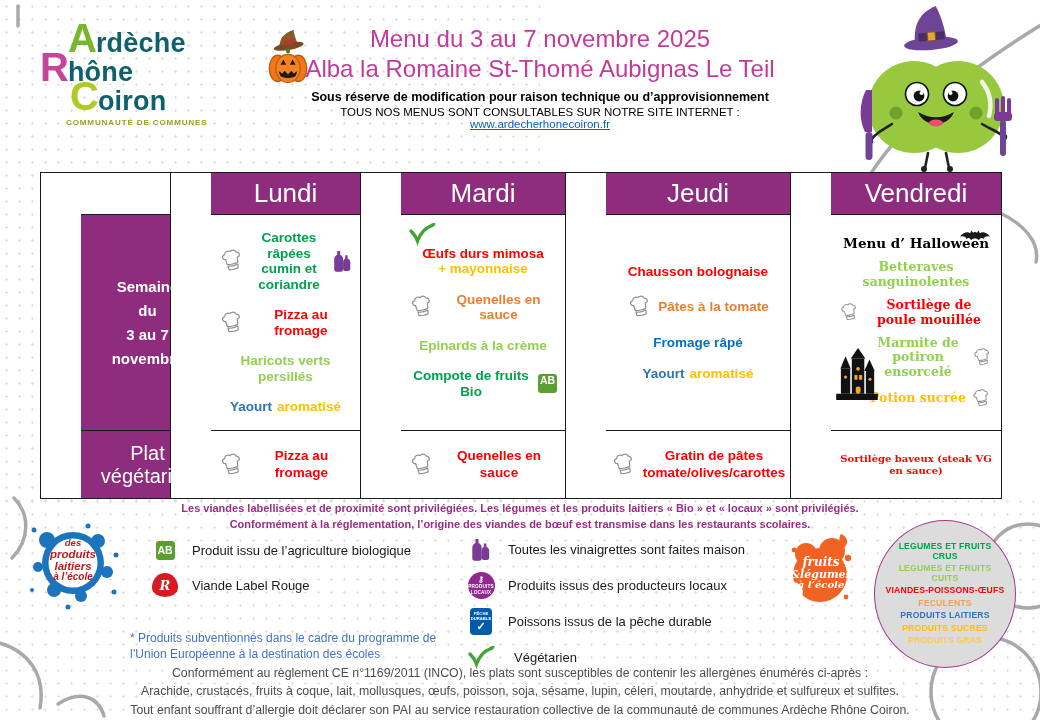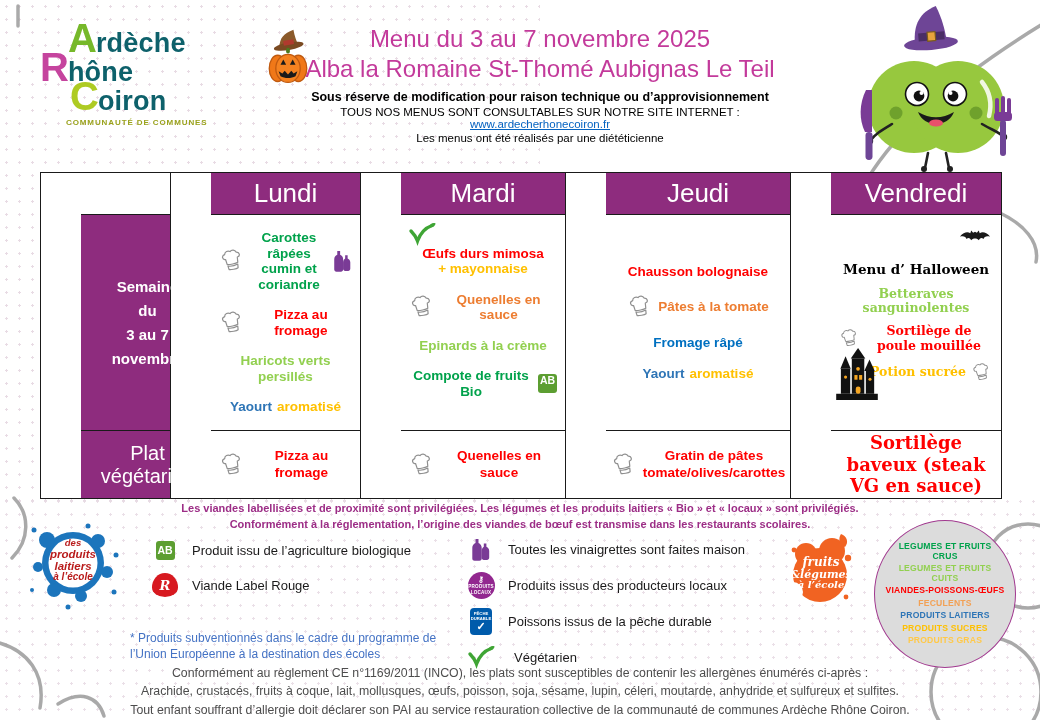--- a/index.html
+++ b/index.html
@@ -211,21 +211,20 @@
     </svg>
   </div>
 
   <div class="layer title-block">
     <div class="title">Menu du 3 au 7 novembre 2025</div>
     <div class="title">Alba la Romaine St-Thomé Aubignas Le Teil</div>
     <div class="subnote">Sous réserve de modification pour raison technique ou d’approvisionnement</div>
     <div class="sitenote">
       <span>TOUS NOS MENUS SONT CONSULTABLES SUR NOTRE SITE INTERNET : </span><a>www.ardecherhonecoiron.fr</a>
     </div>
-    <div class="dietnote">Les menus ont été réalisés par une diététicienne</div>
   </div>
 
   <div class="layer apple-char">
     <svg width="172" height="178" viewBox="0 0 172 178">
       <g transform="rotate(-5 84 30)">
         <path d="M62,40 C62,20 70,9 86,4 C91,16 93,28 94,40 Z" fill="#6e4596"></path>
         <ellipse cx="78" cy="41" rx="27" ry="6.5" fill="#6e4596"></ellipse>
         <rect x="66" y="30" width="26" height="8" fill="#4a2d66"></rect>
         <rect x="75" y="29.5" width="8" height="9" fill="#e8a33d" stroke="#7a5a1e" stroke-width="1.2"></rect>
       </g>
@@ -353,20 +352,26 @@
       <div class="mi">
         <span style="color: rgb(146, 208, 80);">Betteraves sanguinolentes</span>
       </div>
       <div class="mi">
         <svg class="icon-chefhat" style="width:21px;height:21px">
             <use href="#i-chefhat"></use>
           </svg>
         <span style="max-width: 130px; color: rgb(255, 0, 0);">Sortilège de poule mouillée</span>
       </div>
       <div class="mi">
+        <span style="max-width: 130px; margin-left: 30px; color: rgb(146, 208, 80);">Marmite de potiron ensorcelé</span>
+        <svg class="icon-chefhat" style="width:21px;height:21px">
+            <use href="#i-chefhat"></use>
+          </svg>
+      </div>
+      <div class="mi">
         <span style="margin-left: 30px; color: rgb(255, 192, 0);">Potion sucrée</span>
         <svg class="icon-chefhat" style="width:21px;height:21px">
             <use href="#i-chefhat"></use>
           </svg>
       </div>
     </div>
 
     <div class="tc side-cell vegl-cell">
       <span>Plat végétarien</span>
     </div>
@@ -381,21 +386,21 @@
           <use href="#i-chefhat"></use>
         </svg>
       <span style="color: rgb(255, 0, 0);">Quenelles en sauce</span>
     </div>
     <div class="tc veg-cell">
       <svg class="icon-chefhat">
           <use href="#i-chefhat"></use>
         </svg>
       <span style="color: rgb(255, 0, 0);">Gratin de pâtes tomate/olives/carottes</span>
     </div>
-    <div class="tc veg-cell serif" style="font-family:'DejaVu Serif',serif;font-size:18px">
+    <div class="tc veg-cell serif" style="font-family:'DejaVu Serif',serif;font-size:10px">
       <span style="color: rgb(255, 0, 0);">Sortilège baveux (steak VG en sauce)</span>
     </div>
   </div>
 
   <div class="layer sourcing" style="color: rgb(156, 45, 134);">
     <div>Les viandes labellisées et de proximité sont privilégiées. Les légumes et les produits laitiers « Bio » et « locaux » sont privilégiés.</div>
     <div>Conformément à la réglementation, l’origine des viandes de bœuf est transmise dans les restaurants scolaires.</div>
   </div>
 
   <div class="layer milk-logo">

